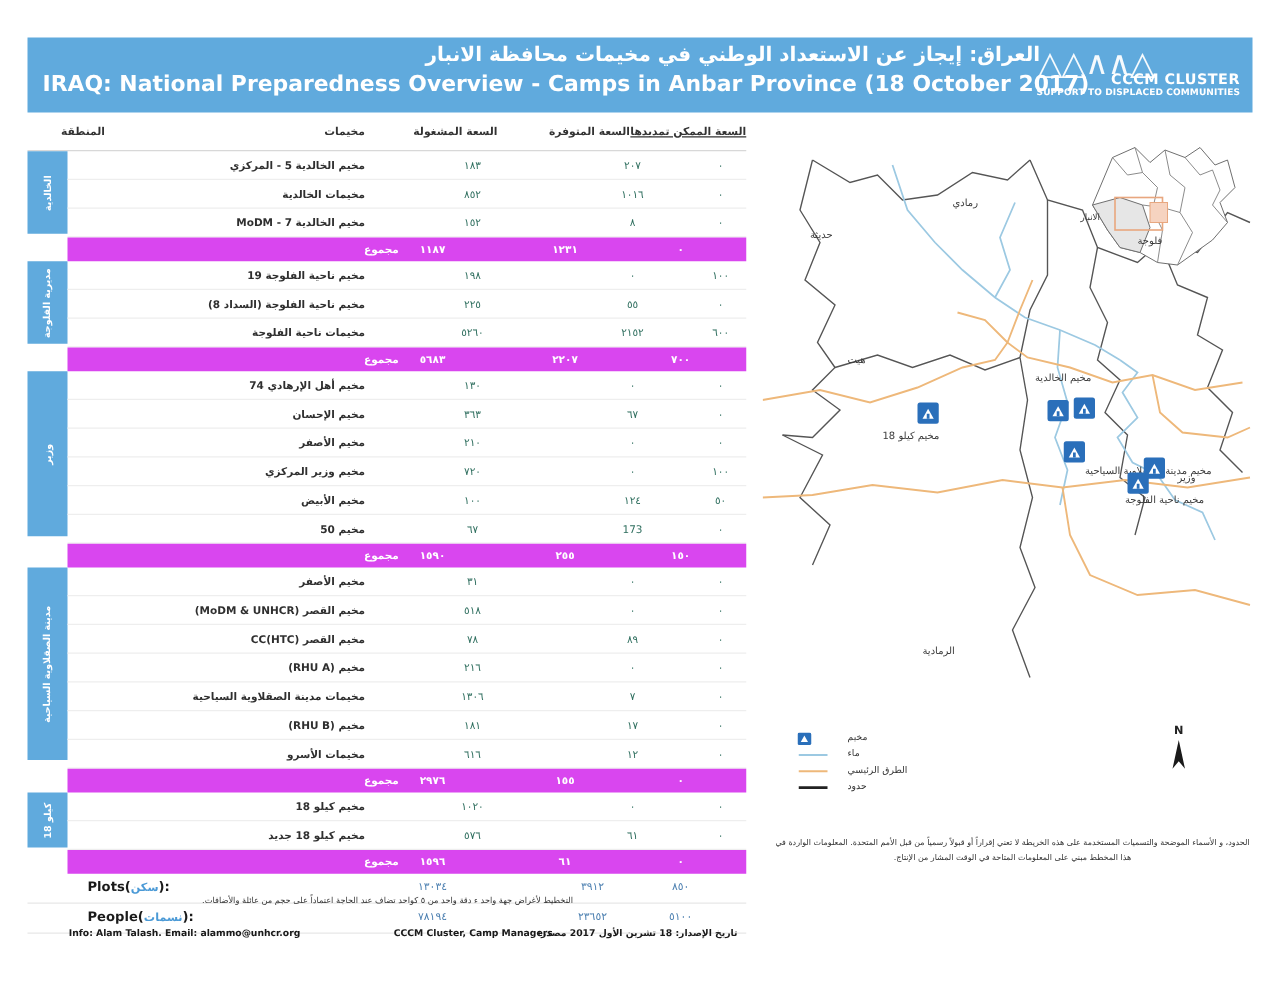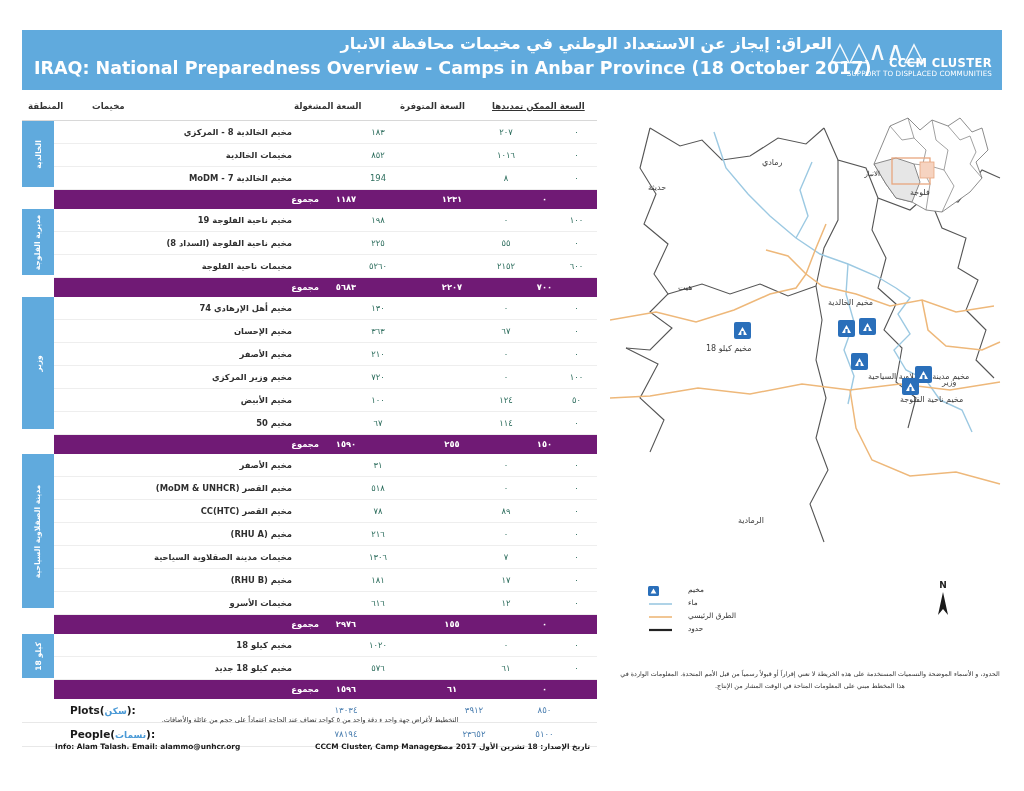--- a/index.html
+++ b/index.html
@@ -38,35 +38,35 @@
     position:absolute;left:4px;top:2px;
     color:#ffffff;font-size:26px;letter-spacing:-1px;
     font-family:"DejaVu Sans",sans-serif;opacity:.95;
   }
   .logo .ccm{
     position:absolute;right:2px;top:22px;
     color:#ffffff;font-size:11.5px;font-weight:bold;letter-spacing:.4px;
   }
   .logo .sub{
     position:absolute;right:2px;top:35px;
-    color:#ffffff;font-size:7.2px;font-weight:normal;letter-spacing:.1px;
+    color:#ffffff;font-size:7.2px;font-weight:bold;letter-spacing:.1px;
     white-space:nowrap;
   }
 
   
   .table{
     position:absolute;left:22px;top:98px;width:575px;
     font-size:8.6px;color:#3c3c3c;
   }
   .thead{
     position:relative;height:22px;
     border-bottom:1.2px solid #d8d8d8;
   }
   .thead .th{
-    position:absolute;top:3px;text-align:left;
+    position:absolute;top:3px;text-align:right;
     font-size:8.6px;font-weight:bold;color:#333;direction:rtl;
   }
   .c-region{left:6px;width:56px;}
   .c-camp{left:70px;width:200px;}
   .c-occ{left:272px;width:104px;}
   .c-avl{left:378px;width:104px;}
   .c-exp{left:470px;width:105px;text-decoration:underline;}
 
   .grp{position:relative;}
   .grp .sidelabel{
@@ -89,21 +89,21 @@
   }
   .row .num{
     position:absolute;top:6px;text-align:center;
     font-size:8.4px;color:#2e6e5e;direction:rtl;
   }
   .n1{left:272px;width:104px;}
   .n2{left:400px;width:104px;}
   .n3{left:470px;width:105px;}
 
   .totalrow{
-    position:relative;height:19px;background:#701a75;
+    position:relative;height:19px;background:#d946ef;
     margin-left:32px;width:543px;
   }
   .totalrow .tlabel{
     position:absolute;right:278px;top:4px;
     color:#ffffff;font-size:8.4px;font-weight:bold;direction:rtl;
   }
   .totalrow .num{
     position:absolute;top:4px;text-align:center;
     color:#ffffff;font-size:8.4px;font-weight:bold;direction:rtl;
   }
@@ -153,21 +153,21 @@
   .camp-pin{
     position:absolute;width:17px;height:17px;border-radius:2px;
     background:#2a6fba;
     display:flex;align-items:center;justify-content:center;
   }
   .camp-pin svg{display:block;}
   .legend{
     position:absolute;left:28px;top:487px;width:170px;
     font-size:7.4px;color:#333;
   }
-  .legend .lrow{position:relative;height:13px;margin-left:10px;}
+  .legend .lrow{position:relative;height:13px;}
   .legend .lsym{position:absolute;left:0;top:1px;width:26px;height:10px;}
   .legend .ltext{position:absolute;left:40px;top:0;direction:rtl;}
   .northarrow{
     position:absolute;left:318px;top:482px;width:30px;height:40px;
     text-align:center;
   }
   .northarrow .nlabel{font-size:9px;font-weight:bold;color:#222;}
   .disclaimer-right{
     position:absolute;left:620px;top:668px;width:380px;
     text-align:center;direction:rtl;
@@ -197,34 +197,34 @@
       <div class="th c-avl">السعة المتوفرة</div>
       <div class="th c-exp">السعة الممكن تمديدها</div>
     </div>
     <div id="table-body">
         <div class="grp">
           <div class="sidelabel" style="height: 66px;">
             <span>الخالدية</span>
           </div>
           <div style="margin-left: 32px;">
             <div class="row">
-              <div class="camp">مخيم الخالدية 8 - المركزي</div>
+              <div class="camp">مخيم الخالدية 5 - المركزي</div>
               <div class="num n1">١٨٣</div>
               <div class="num n2">٢٠٧</div>
               <div class="num n3">٠</div>
             </div>
             <div class="row">
               <div class="camp">مخيمات الخالدية</div>
               <div class="num n1">٨٥٢</div>
               <div class="num n2">١٠١٦</div>
               <div class="num n3">٠</div>
             </div>
             <div class="row">
               <div class="camp">مخيم الخالدية 7 - MoDM</div>
-              <div class="num n1">194</div>
+              <div class="num n1">١٥٢</div>
               <div class="num n2">٨</div>
               <div class="num n3">٠</div>
             </div>
           </div>
           <div class="totalrow">
             <div class="tlabel">مجموع</div>
             <div class="num n1">١١٨٧</div>
             <div class="num n2">١٢٣١</div>
             <div class="num n3">٠</div>
           </div>
@@ -291,21 +291,21 @@
             </div>
             <div class="row">
               <div class="camp">مخيم الأبيض</div>
               <div class="num n1">١٠٠</div>
               <div class="num n2">١٢٤</div>
               <div class="num n3">٥٠</div>
             </div>
             <div class="row">
               <div class="camp">مخيم 50</div>
               <div class="num n1">٦٧</div>
-              <div class="num n2">١١٤</div>
+              <div class="num n2">173</div>
               <div class="num n3">٠</div>
             </div>
           </div>
           <div class="totalrow">
             <div class="tlabel">مجموع</div>
             <div class="num n1">١٥٩٠</div>
             <div class="num n2">٢٥٥</div>
             <div class="num n3">١٥٠</div>
           </div>
         </div>

